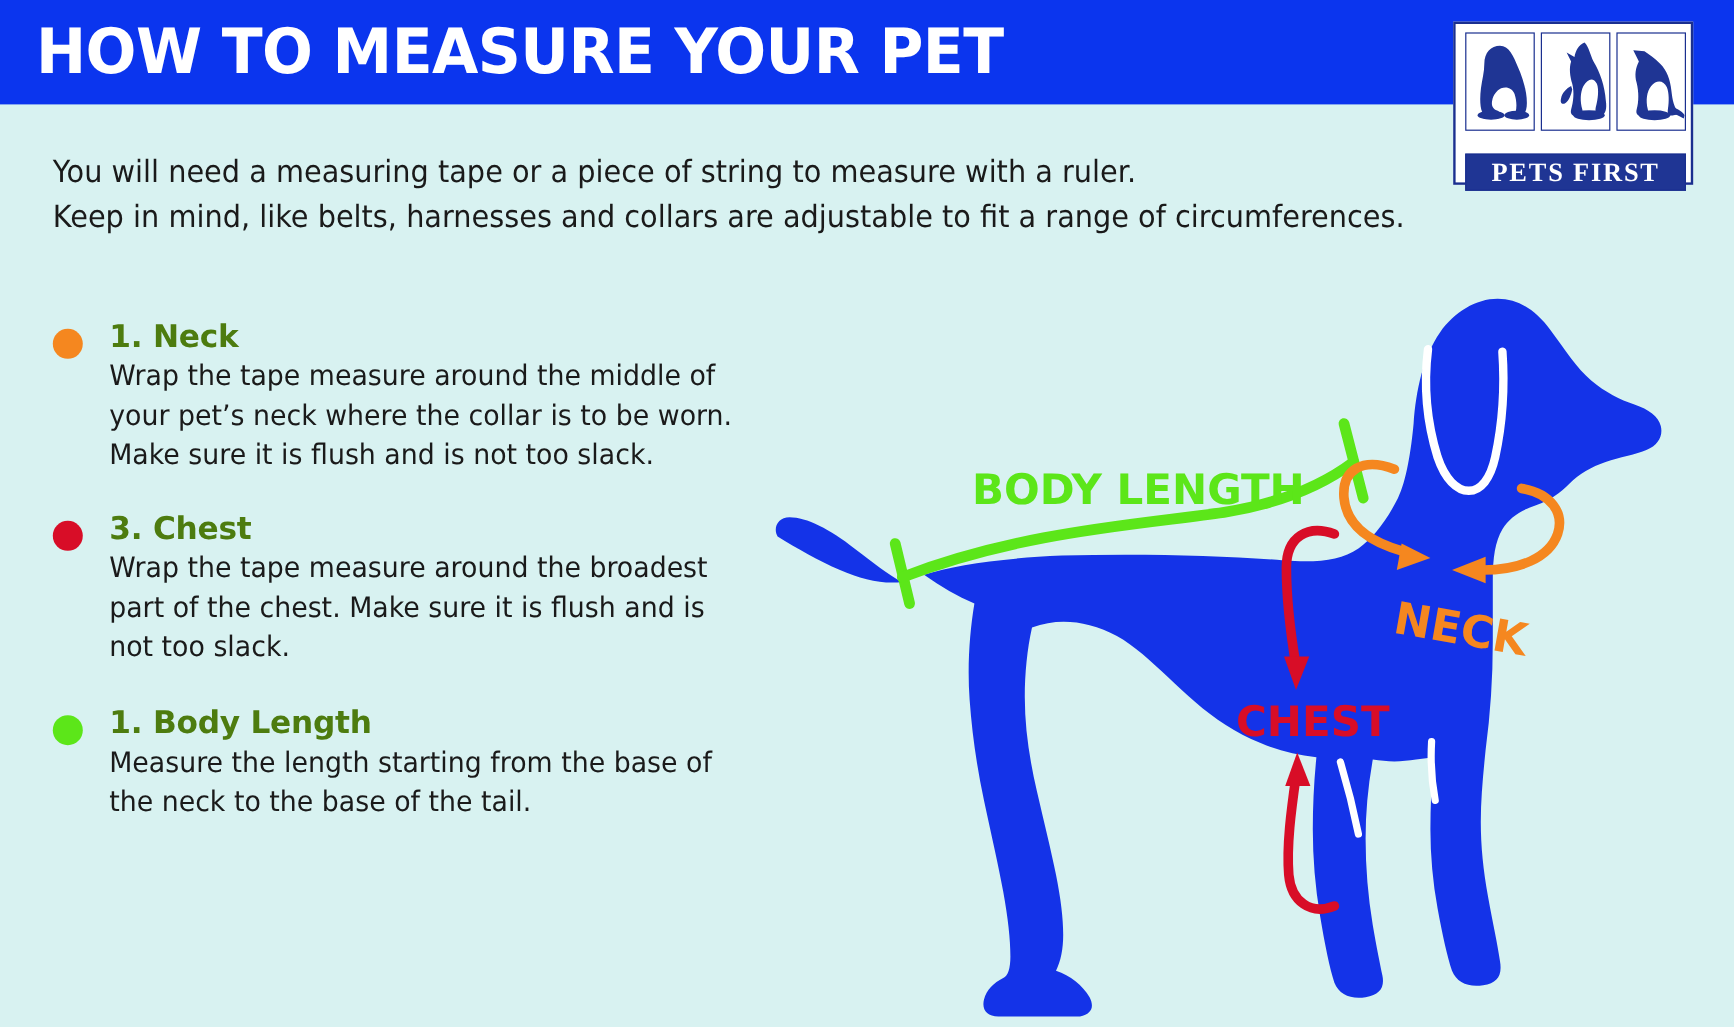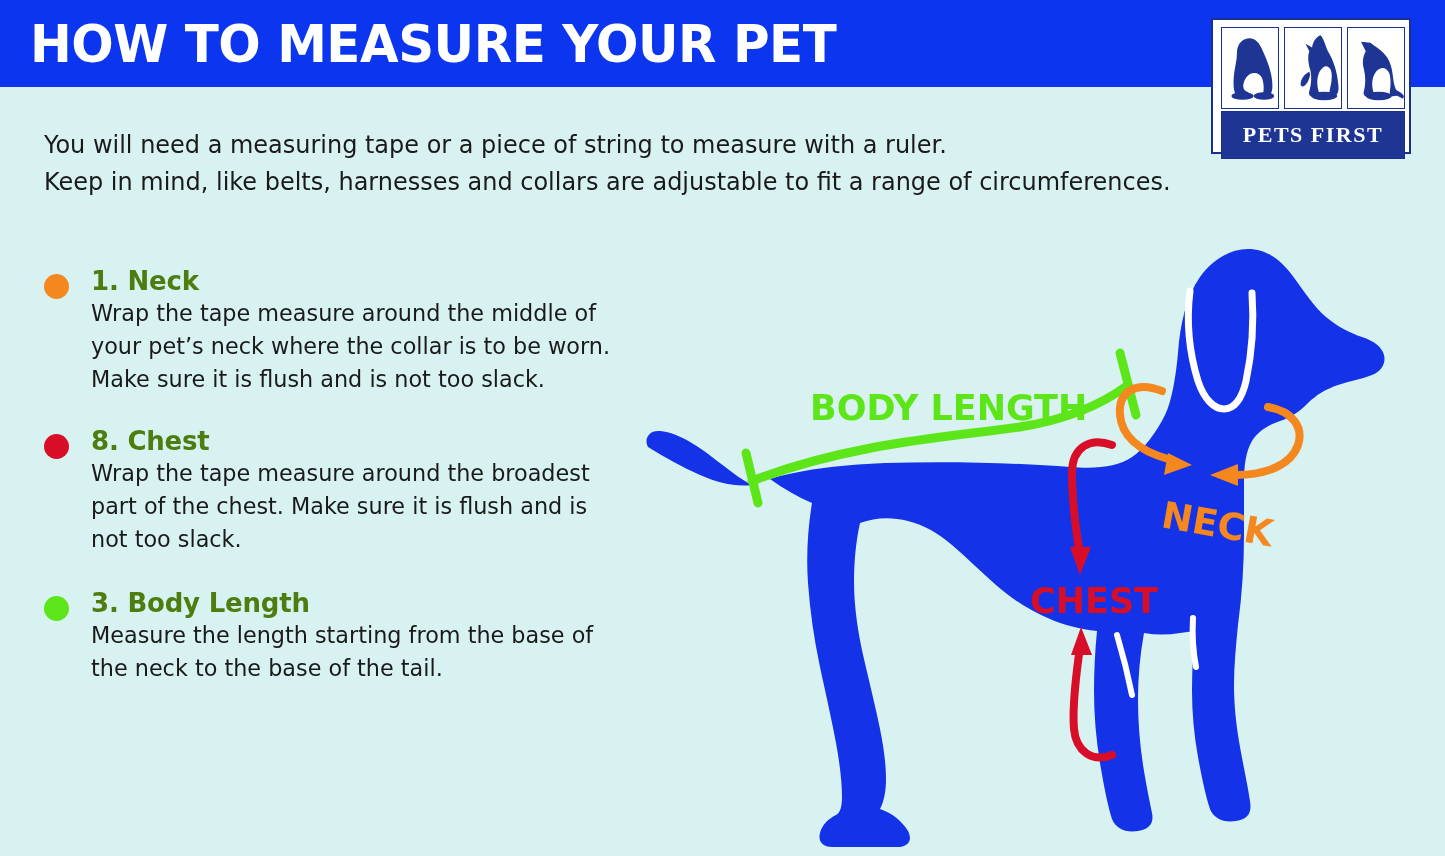--- a/index.html
+++ b/index.html
@@ -66,23 +66,23 @@
     border: 1.5px solid #1a2f8f;
     box-sizing: border-box;
     position: relative;
     overflow: hidden;
     background: #ffffff;
   }
   .logo-box svg { position: absolute; left: 0; top: 0; width: 100%; height: 100%; }
   #logo-banner {
     position: absolute;
     left: 8px;
-    top: 91px;
+    top: 108px;
     width: 184px;
-    height: 48px;
+    height: 31px;
     background: #1f3594;
     border: 1.5px solid #1a2f8f;
     box-sizing: border-box;
     display: flex;
     align-items: center;
     justify-content: center;
   }
   #logo-banner-text {
     font-family: "Liberation Serif", serif;
     font-weight: bold;
@@ -207,27 +207,27 @@
   <div id="steps">
 
     <div class="step">
       <span class="step-bullet" style="background:#f5871f"></span>
       <p class="step-title">1. Neck</p>
       <p class="step-body">Wrap the tape measure around the middle of your pet’s neck where the collar is to be worn. Make sure it is flush and is not too slack.</p>
     </div>
 
     <div class="step" style="margin-bottom:32px">
       <span class="step-bullet" style="background:#d80d27"></span>
-      <p class="step-title">8. Chest</p>
+      <p class="step-title">3. Chest</p>
       <p class="step-body">Wrap the tape measure around the broadest part of the chest. Make sure it is flush and is not too slack.</p>
     </div>
 
     <div class="step">
       <span class="step-bullet" style="background:#5ce619"></span>
-      <p class="step-title">3. Body Length</p>
+      <p class="step-title">1. Body Length</p>
       <p class="step-body">Measure the length starting from the base of the neck to the base of the tail.</p>
     </div>
 
   </div>
 
   <div id="diagram">
     <svg viewBox="0 0 825 631" xmlns="http://www.w3.org/2000/svg">
 
       <g>
         <path fill="#1433e8" d="

